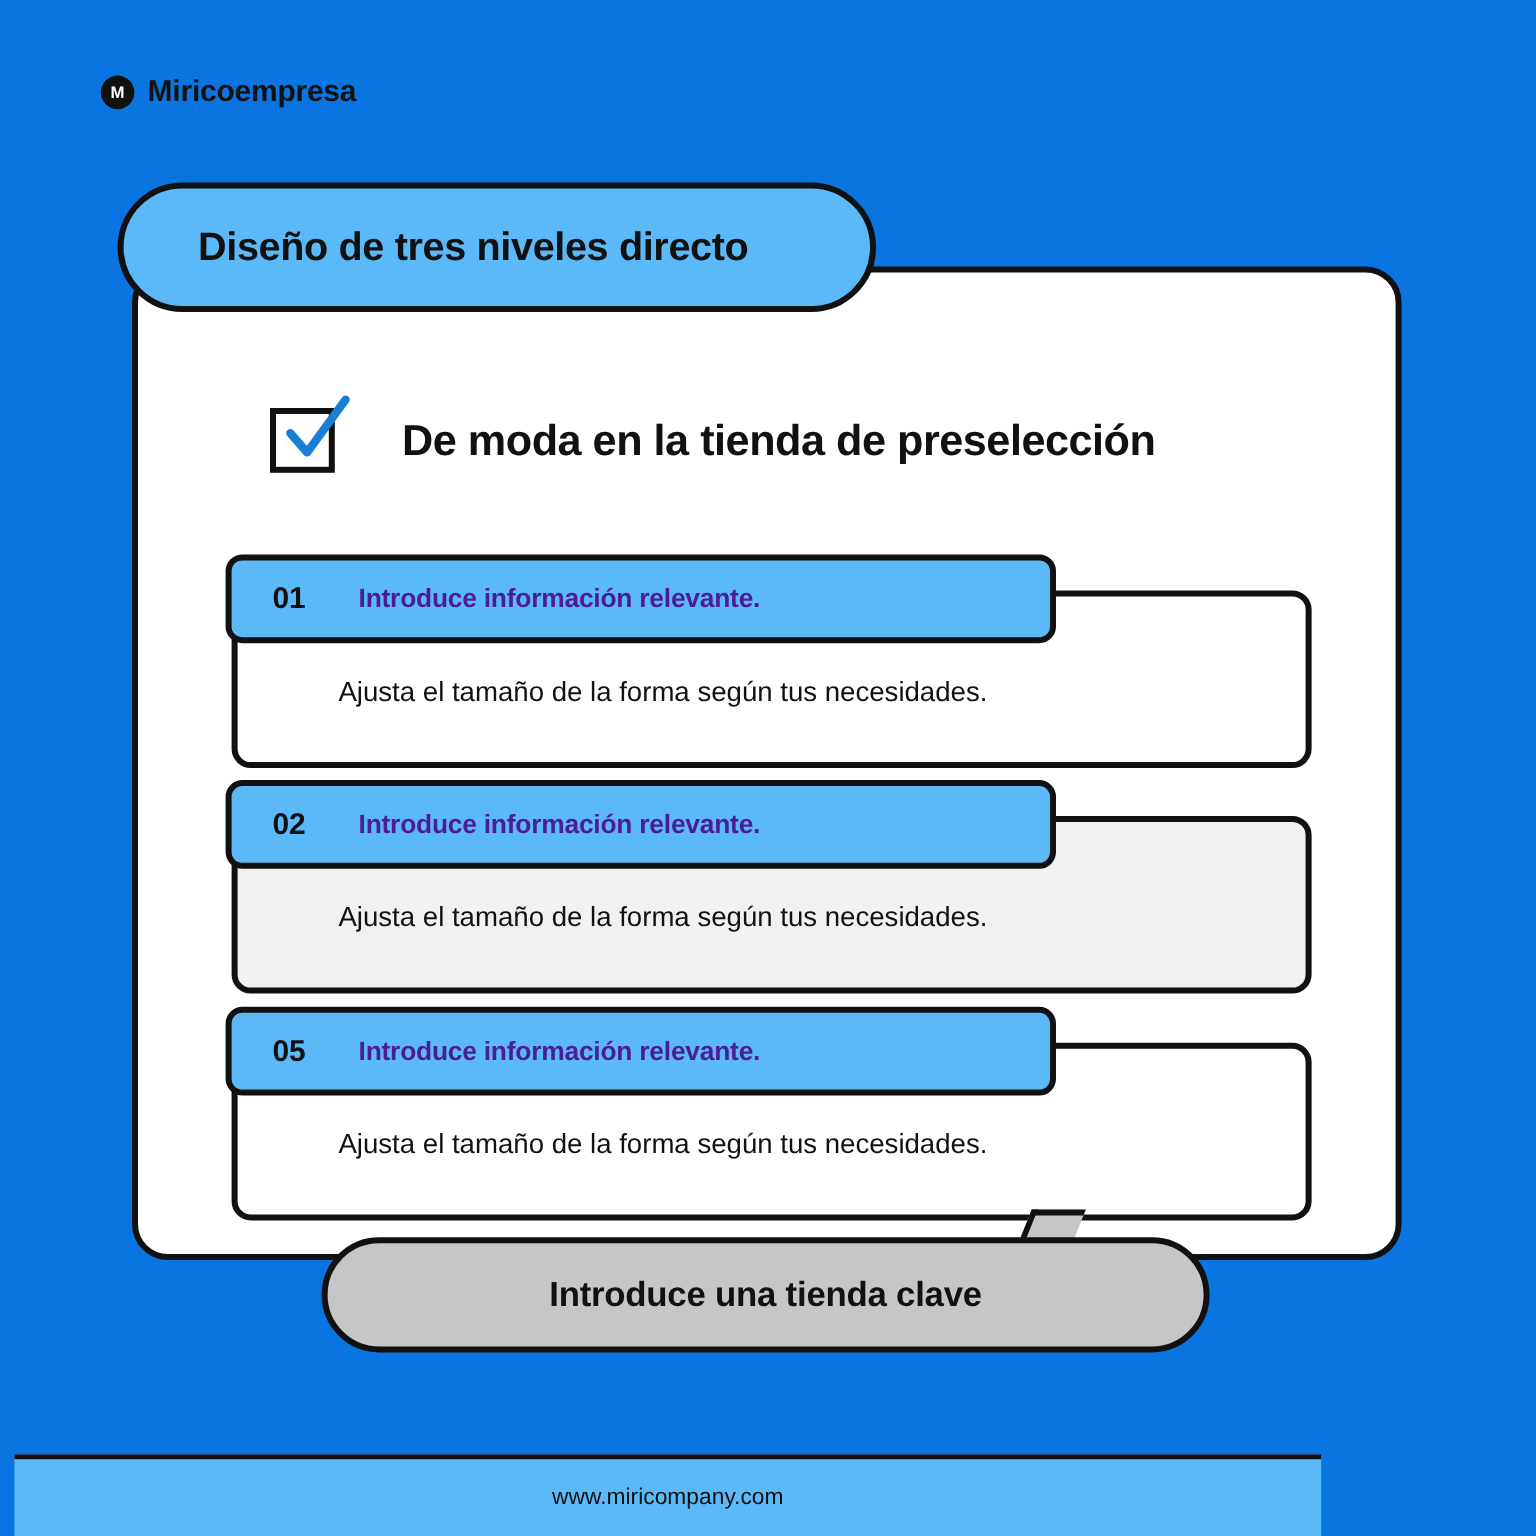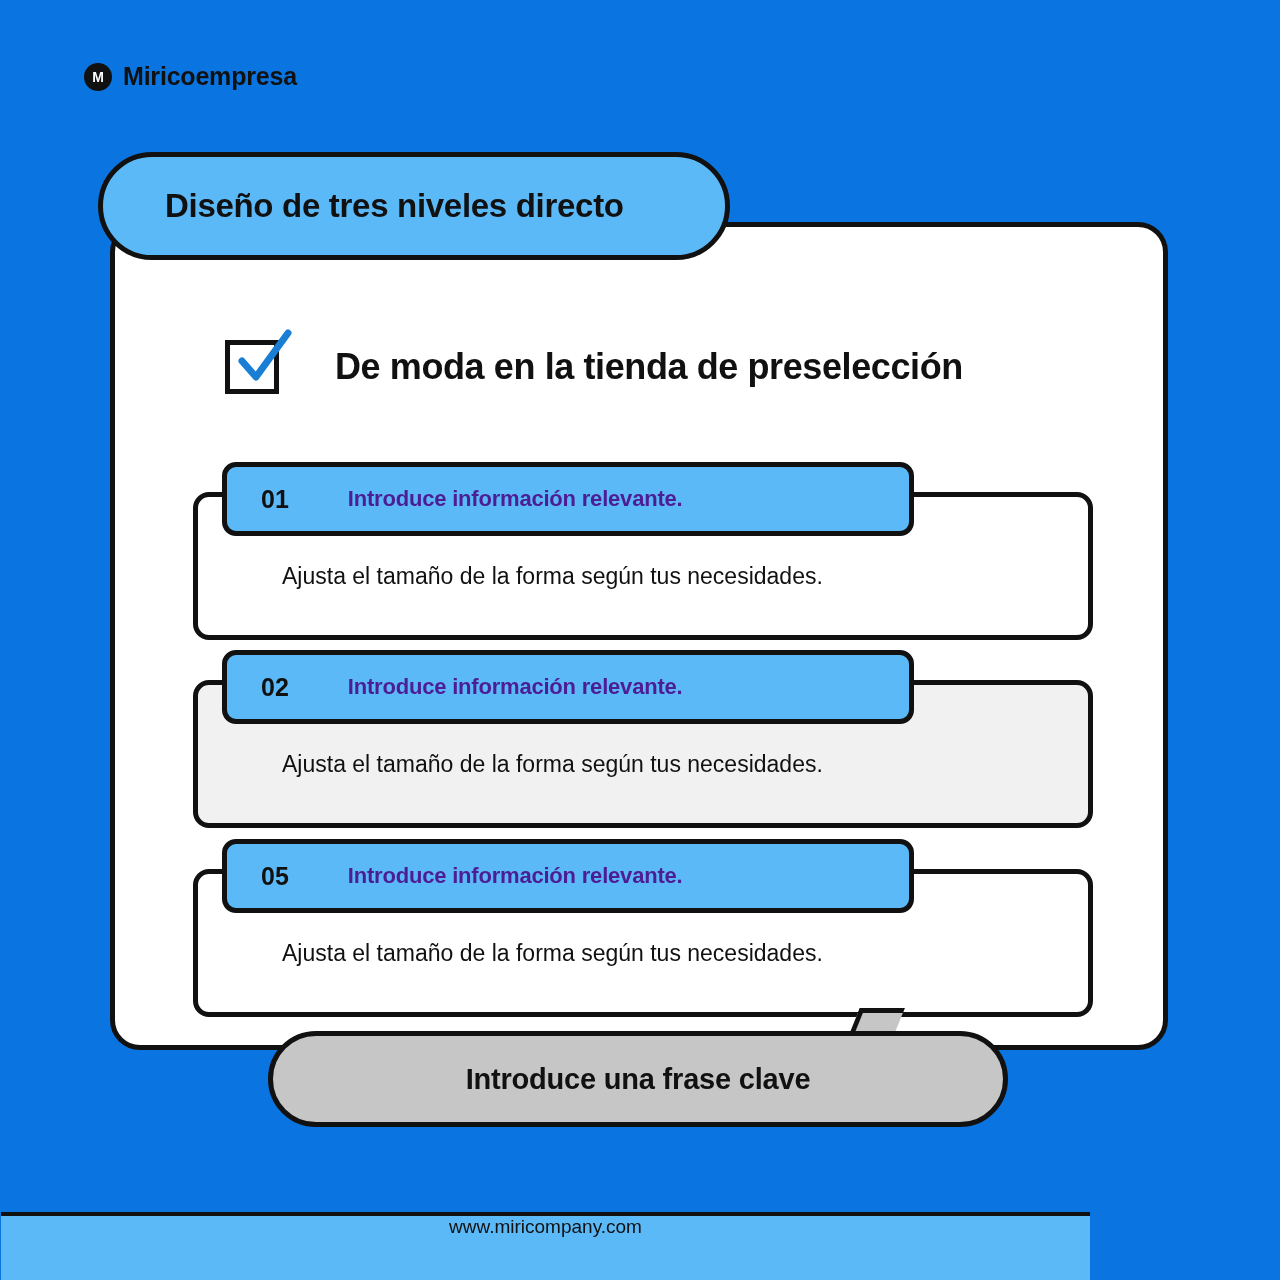--- a/index.html
+++ b/index.html
@@ -141,23 +141,22 @@
     top: 0;
     width: 692px;
     height: 74px;
     background: #5cb9f7;
     border: 5px solid #111111;
     border-radius: 14px;
     box-sizing: border-box;
     display: flex;
     align-items: center;
     padding-left: 34px;
-    gap: 59px;
+    gap: 44px;
     z-index: 3;
-    margin-left: 34px;
   }
   .step-num {
     font-size: 25px;
     font-weight: bold;
     color: #111111;
   }
   .step-title {
     font-size: 22px;
     font-weight: bold;
     color: #4c1d95;
@@ -204,27 +203,28 @@
     background: #c6c6c6;
     border-left: 5px solid #111111;
     border-top: 5px solid #111111;
     transform: skewX(-22deg);
     z-index: 5;
   }
 
   
   .footer {
     position: absolute;
-    left: 1px;
+    left: 12px;
     bottom: 0;
     width: 1089px;
     height: 68px;
     background: #5cb9f7;
     border-top: 4px solid #111111;
     display: flex;
+    align-items: center;
     justify-content: center;
     box-sizing: border-box;
   }
   .footer-text {
     font-size: 19px;
     color: #111111;
   }
 </style>
 </head>
 <body>
@@ -271,18 +271,18 @@
   <div class="step-body"></div>
   <div class="step-pill">
     <span class="step-num">05</span>
     <span class="step-title">Introduce información relevante.</span>
   </div>
   <div class="step-desc">Ajusta el tamaño de la forma según tus necesidades.</div>
 </div>
 
 <div class="pill-tail"></div>
 <div class="bottom-pill">
-  <span class="bottom-pill-text">Introduce una frase clave</span>
+  <span class="bottom-pill-text">Introduce una tienda clave</span>
 </div>
 
 <div class="footer">
   <span class="footer-text">www.miricompany.com</span>
 </div>
 
 </body></html>

